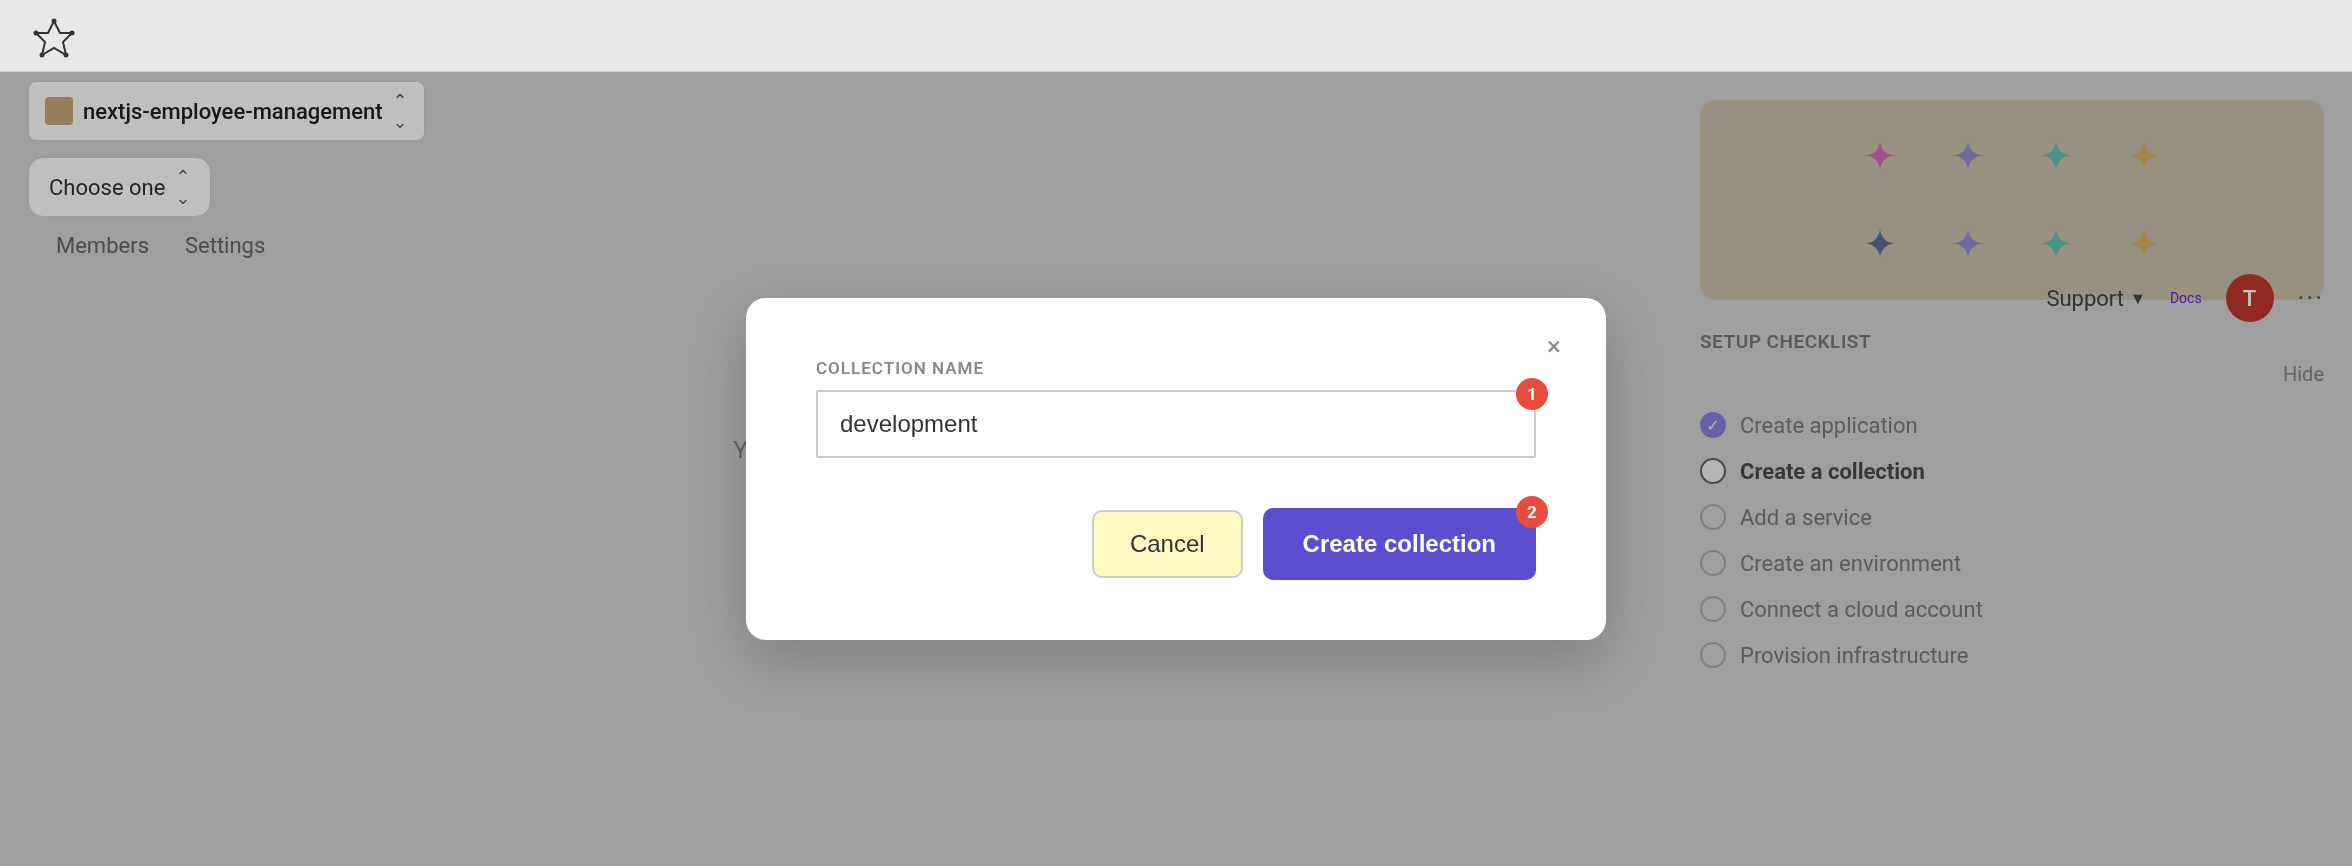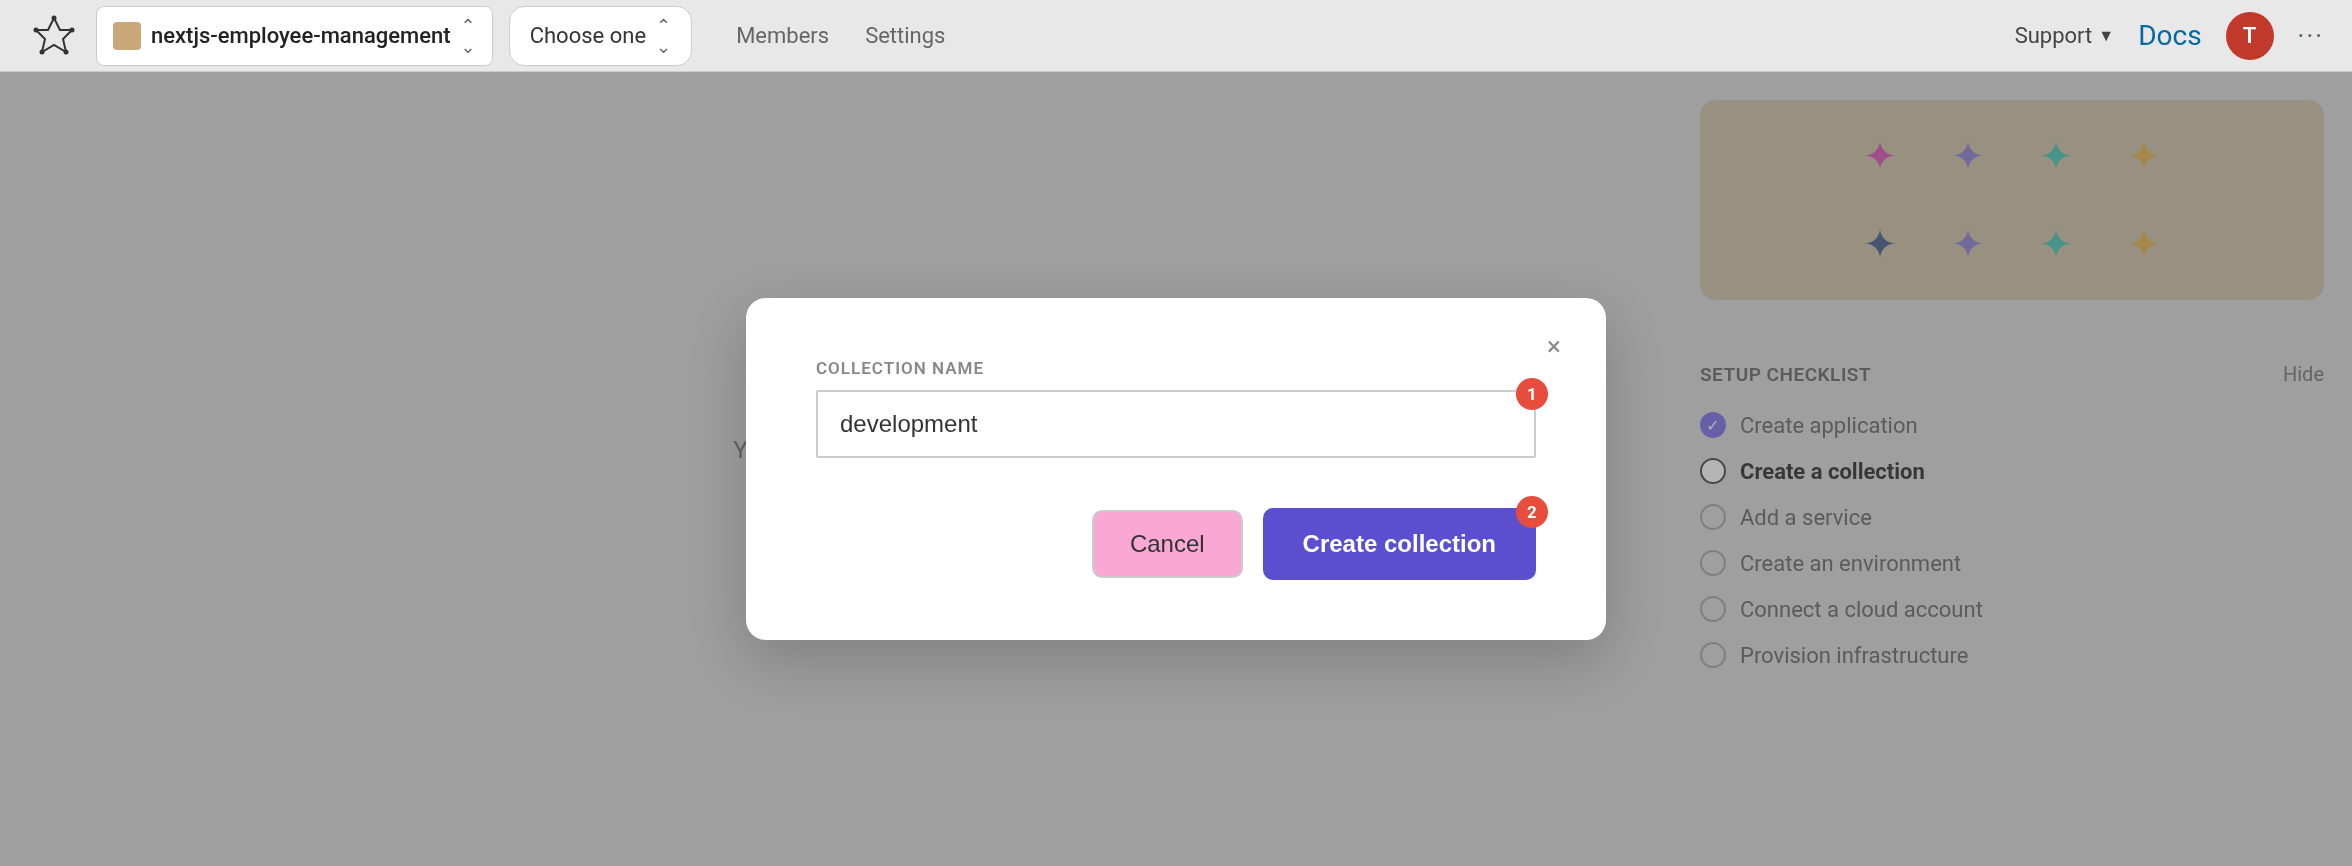--- a/index.html
+++ b/index.html
@@ -8,28 +8,29 @@
       background: #d4d4d4;
       width: 2352px;
       height: 866px;
       overflow: hidden;
       position: relative;
     }
 
     
     .topbar {
       display: flex;
-      align-items: center;
+      align-items: flex-start;
       height: 72px;
       background: #e8e8e8;
       padding: 13px 28px;
       gap: 16px;
       position: relative;
       z-index: 10;
       border-bottom: 1px solid #ccc;
+      flex-direction: column;
     }
     .logo {
       width: 52px;
       height: 52px;
       display: flex;
       align-items: center;
       justify-content: center;
       flex-shrink: 0;
     }
     .logo svg {
@@ -97,22 +98,22 @@
     }
     .support-btn {
       display: flex;
       align-items: center;
       gap: 6px;
       font-size: 22px;
       color: #444;
       cursor: pointer;
     }
     .docs-btn {
-      font-size: 28px;
-      color: #0369a1;
+      font-size: 14px;
+      color: #6d28d9;
       cursor: pointer;
     }
     .avatar {
       width: 48px;
       height: 48px;
       background: #c0392b;
       border-radius: 50%;
       display: flex;
       align-items: center;
       justify-content: center;
@@ -175,21 +176,21 @@
       position: relative;
     }
 
     .setup-checklist {
       background: transparent;
       padding: 10px 0;
     }
     .checklist-header {
       display: flex;
       justify-content: space-between;
-      align-items: flex-end;
+      align-items: flex-start;
       margin-bottom: 16px;
     }
     .checklist-title {
       font-size: 19px;
       font-weight: 600;
       color: #555;
       text-transform: uppercase;
       letter-spacing: 0.5px;
     }
     .hide-btn {
@@ -318,21 +319,21 @@
       display: flex;
       justify-content: flex-end;
       gap: 20px;
       align-items: center;
     }
     .btn-cancel {
       padding: 18px 36px;
       font-size: 24px;
       border: 2px solid #ccc;
       border-radius: 10px;
-      background: #f9a8d4;
+      background: #fef9c3;
       cursor: pointer;
       color: #333;
       font-weight: 500;
     }
     .btn-create-wrapper {
       position: relative;
     }
     .btn-create {
       padding: 22px 40px;
       font-size: 24px;

